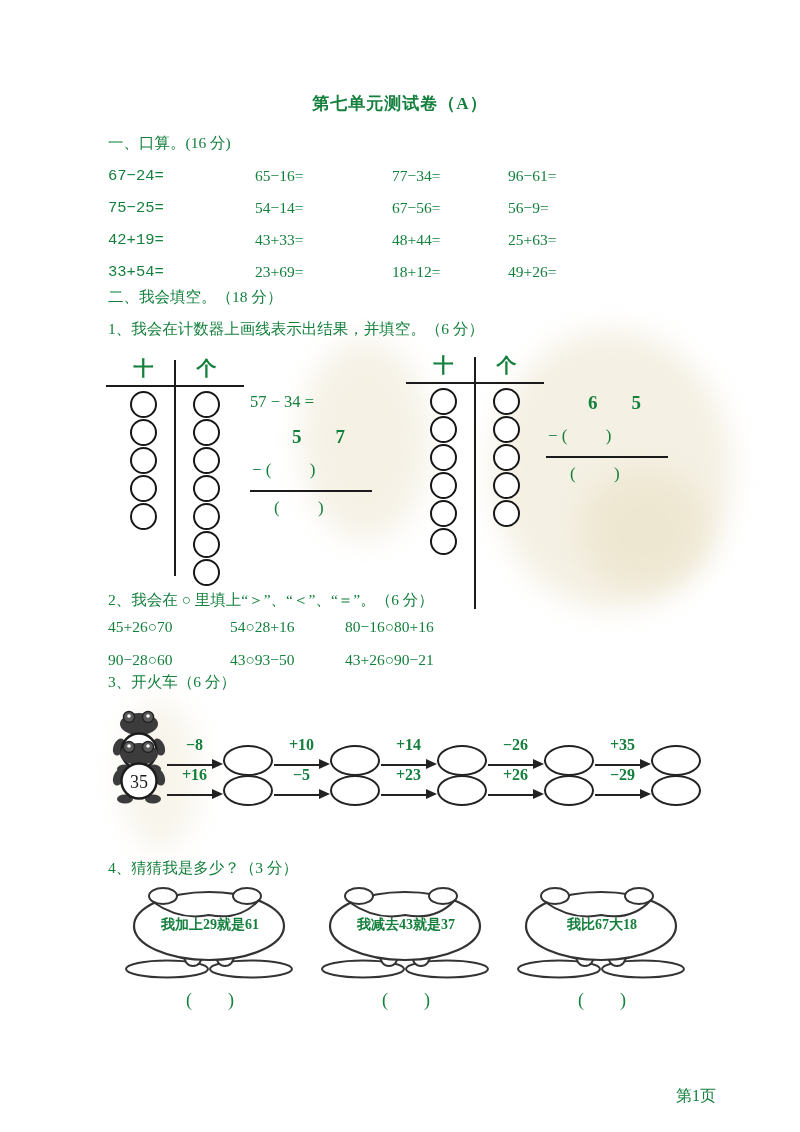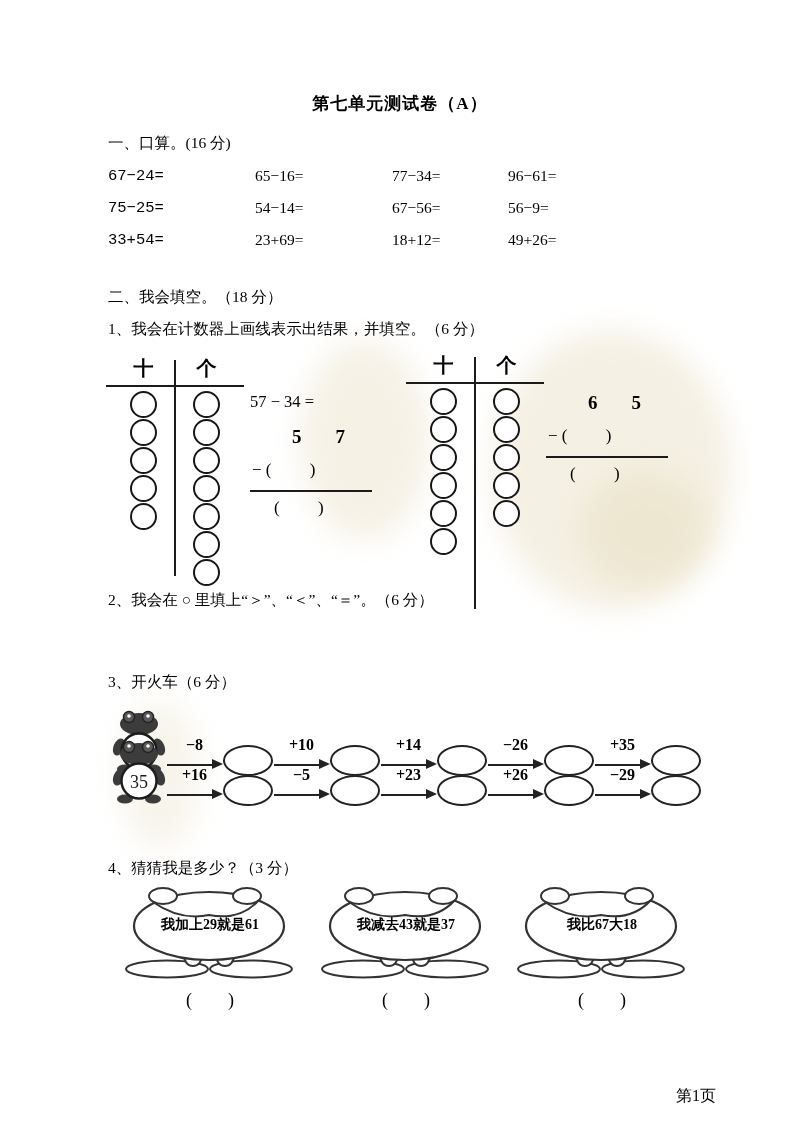--- a/index.html
+++ b/index.html
@@ -1,17 +1,17 @@
 <!DOCTYPE html>
 <html><head>
 <meta charset="utf-8">
 <style>
   html,body{margin:0;padding:0;background:#fff;}
   .page{position:relative;width:800px;height:1132px;background:#fff;overflow:hidden;
-        font-family:"Liberation Serif","DejaVu Serif","DejaVu Sans",serif;color:#000000;}
+        font-family:"Liberation Serif","DejaVu Serif","DejaVu Sans",serif;color:#15803d;}
   
   .stain{position:absolute;border-radius:50%;filter:blur(14px);pointer-events:none;}
   .stain1{left:300px;top:340px;width:130px;height:200px;background:#ece4cd;opacity:.5;}
   .stain2{left:492px;top:330px;width:240px;height:280px;background:#ece4cd;opacity:.55;}
   .stain3{left:580px;top:470px;width:130px;height:120px;background:#e8dfc2;opacity:.5;}
   .stain4{left:120px;top:700px;width:80px;height:150px;background:#efe8d4;opacity:.45;}
 
   .title{position:absolute;top:92px;left:0;width:100%;text-align:center;
          font-size:17px;font-weight:bold;letter-spacing:1px;}
   .heading{position:absolute;font-size:15.5px;white-space:pre;}
@@ -91,20 +91,26 @@
       <span class="oc2">77−34=</span>
       <span class="oc3">96−61=</span>
     </div>
     <div class="orow">
       <span class="oc0">75−25=</span>
       <span class="oc1">54−14=</span>
       <span class="oc2">67−56=</span>
       <span class="oc3">56−9=</span>
     </div>
     <div class="orow">
+      <span class="oc0">42+19=</span>
+      <span class="oc1">43+33=</span>
+      <span class="oc2">48+44=</span>
+      <span class="oc3">25+63=</span>
+    </div>
+    <div class="orow">
       <span class="oc0">33+54=</span>
       <span class="oc1">23+69=</span>
       <span class="oc2">18+12=</span>
       <span class="oc3">49+26=</span>
     </div>
   </div>
 
   <div class="heading" id="h-fill">二、我会填空。（18 分）</div>
   <div class="heading" id="h-q1">1、我会在计数器上画线表示出结果，并填空。（6 分）</div>
 
@@ -176,20 +182,32 @@
     <div class="digits">
       <span>6</span>
       <span>5</span>
     </div>
     <div class="minusrow">− (         )</div>
     <div class="vrule"></div>
     <div class="resrow">(         )</div>
   </div>
 
   <div class="heading" id="h-q2">2、我会在 ○ 里填上“＞”、“＜”、“＝”。（6 分）</div>
+  <div id="q2-grid">
+    <div class="qrow">
+      <span class="qc0">45+26○70</span>
+      <span class="qc1">54○28+16</span>
+      <span class="qc2">80−16○80+16</span>
+    </div>
+    <div class="qrow">
+      <span class="qc0">90−28○60</span>
+      <span class="qc1">43○93−50</span>
+      <span class="qc2">43+26○90−21</span>
+    </div>
+  </div>
 
   <div class="heading" id="h-q3">3、开火车（6 分）</div>
 
   <div class="train" id="train0">
     <svg class="frog" viewBox="0 0 54 66" xmlns="http://www.w3.org/2000/svg">
       <ellipse cx="27" cy="14" rx="19" ry="11" fill="#3c3c3c"></ellipse>
       <circle cx="17" cy="7" r="5.5" fill="#5a5a5a" stroke="#222" stroke-width="1.4"></circle>
       <circle cx="36" cy="7" r="5.5" fill="#5a5a5a" stroke="#222" stroke-width="1.4"></circle>
       <circle cx="17" cy="6" r="1.8" fill="#fff"></circle>
         <circle cx="36" cy="6" r="1.8" fill="#fff"></circle>

